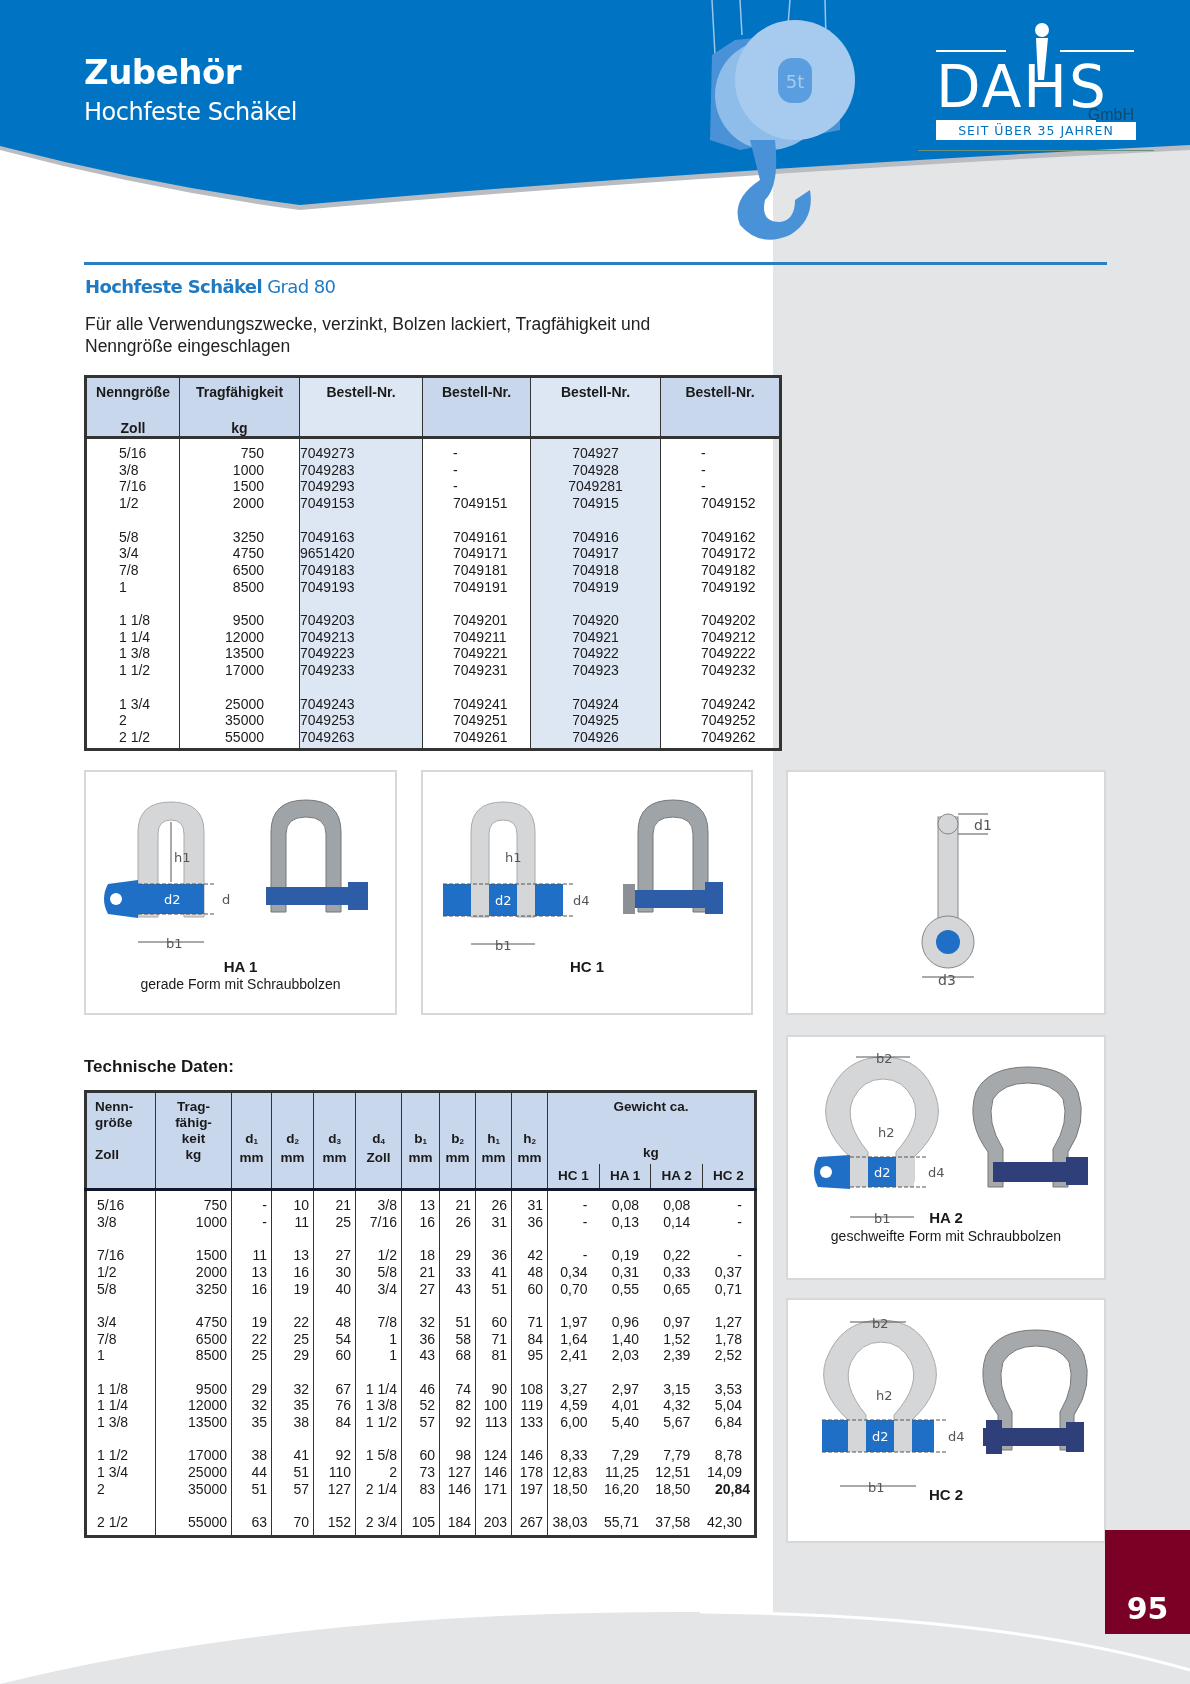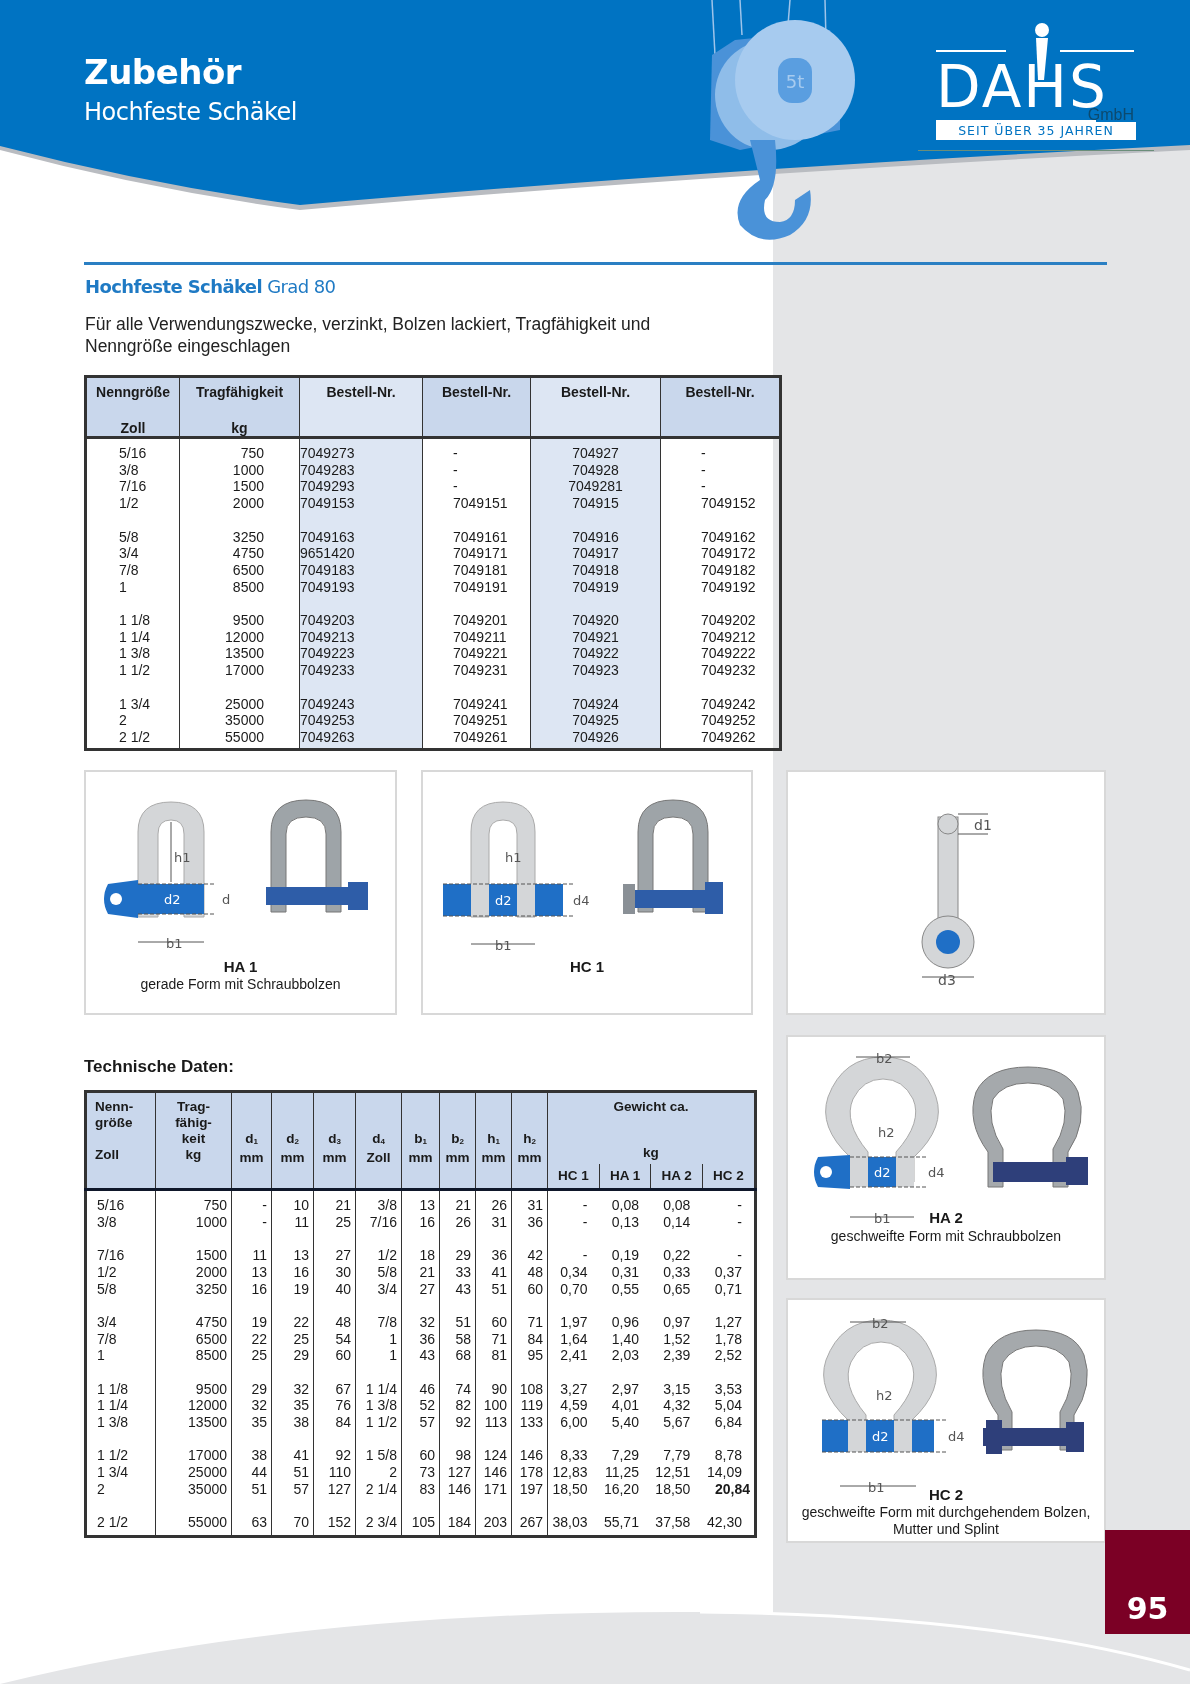--- a/index.html
+++ b/index.html
@@ -758,21 +758,20 @@
     <line x1="62" y1="22" x2="118" y2="22" stroke="#555"></line>
     <text x="84" y="28" font-size="13" fill="#555" font-family="DejaVu Sans, sans-serif">b2</text>
     <line x1="52" y1="186" x2="128" y2="186" stroke="#555"></line>
     <text x="80" y="192" font-size="13" fill="#555" font-family="DejaVu Sans, sans-serif">b1</text>
     <path d="M210,150 L210,115 Q188,85 198,55 Q210,30 248,30 Q286,30 296,55 Q306,85 286,115 L286,150 L272,150 L272,112 Q288,85 281,62 Q271,46 248,46 Q225,46 215,62 Q208,85 224,112 L224,150 Z" fill="#a5a9ac" stroke="#777"></path>
     <rect x="195" y="128" width="100" height="18" fill="#2e3f7a"></rect>
     <rect x="278" y="122" width="18" height="30" fill="#2e3f7a"></rect>
     <rect x="198" y="120" width="16" height="34" fill="#2e3f7a"></rect>
   </svg>
   <div class="ctitle" style="top:186px;">HC 2</div>
-  <div class="cdesc" style="top:204px;">geschweifte Form mit durchgehendem Bolzen, Mutter und Splint</div>
 </div>
 
 <svg class="bottom-wave" viewBox="0 0 1190 84">
   <path d="M0,84 Q300,10 700,12 Q1000,15 1190,70 V84 Z" fill="#e4e5e7"></path>
   <path d="M700,12 Q1000,15 1190,70" fill="none" stroke="#fff" stroke-width="3"></path>
 </svg>
 
 <div class="page-num">95</div>
 
 </body></html>

